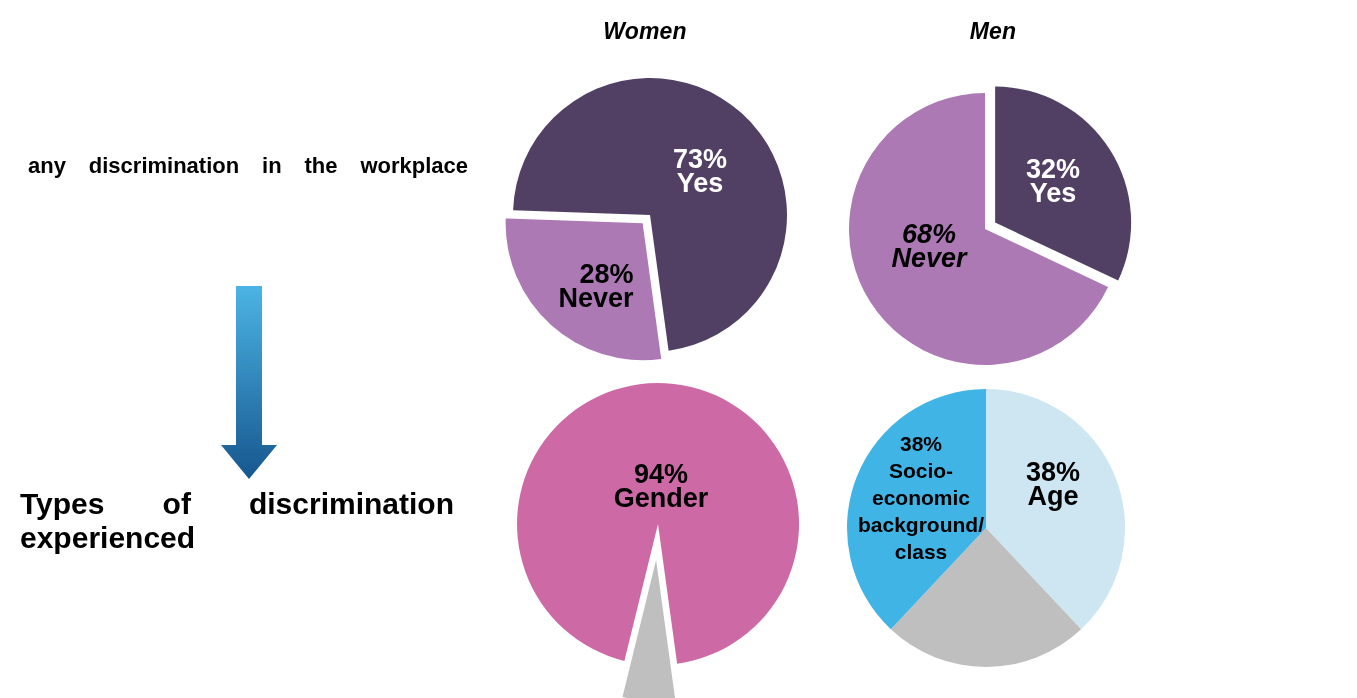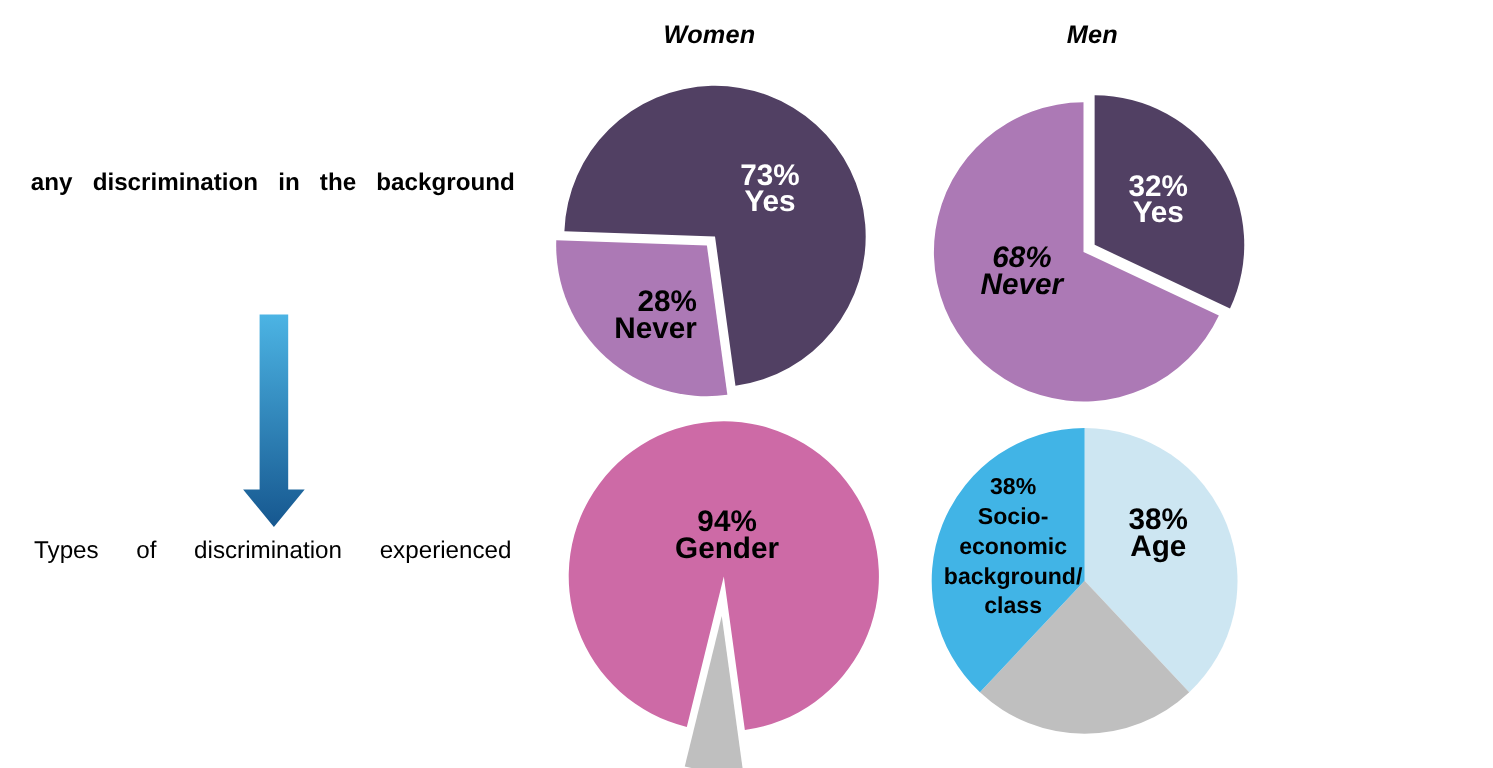--- a/index.html
+++ b/index.html
@@ -13,22 +13,22 @@
   }
   .col-header.women{left:645px;}
   .col-header.men{left:993px;}
   .question{
     position:absolute;left:28px;top:141px;width:440px;
     font-size:22px;font-weight:bold;line-height:30px;
   }
   .q-line{white-space:nowrap;}
   .q-line.justify{white-space:normal;text-align:justify;text-align-last:justify;}
   .flow-label{
-    position:absolute;left:31px;top:477px;width:434px;
-    font-size:22px;font-weight:normal;text-align:justify;text-align-last:justify;white-space:nowrap;
+    position:absolute;left:20px;top:477px;width:434px;
+    font-size:30px;font-weight:bold;text-align:justify;text-align-last:justify;white-space:nowrap;
     text-align-last:justify;white-space:normal;
   }
   .main-svg{position:absolute;left:0;top:0;}
   .pie-label{
     position:absolute;transform:translate(-50%,-50%);
     text-align:center;font-weight:bold;font-size:27px;line-height:24px;white-space:pre-line;
   }
   .pie-label.small-lh{line-height:27px;font-size:21px;}
   .pie-label.white{color:#ffffff;}
   .legend{
@@ -39,21 +39,21 @@
 </style>
 </head>
 <body>
 
 <div class="canvas">
 
   <div class="col-header women">Women</div>
   <div class="col-header men">Men</div>
 
   <div class="question">
-    <div class="q-line justify">any discrimination in the background</div>
+    <div class="q-line justify">any discrimination in the workplace</div>
   </div>
 
   <svg class="main-svg" width="1357" height="698" viewBox="0 0 1357 698">
     <defs>
       <linearGradient id="arrowGrad" x1="0" y1="0" x2="0" y2="1">
         <stop offset="0" stop-color="#4cb4e4"></stop>
         <stop offset="1" stop-color="#16578f"></stop>
       </linearGradient>
     </defs>
     <path fill="url(#arrowGrad)" d="M236,276 L262,276 L262,435 L277,435 L249,469 L221,435 L236,435 Z"></path>

